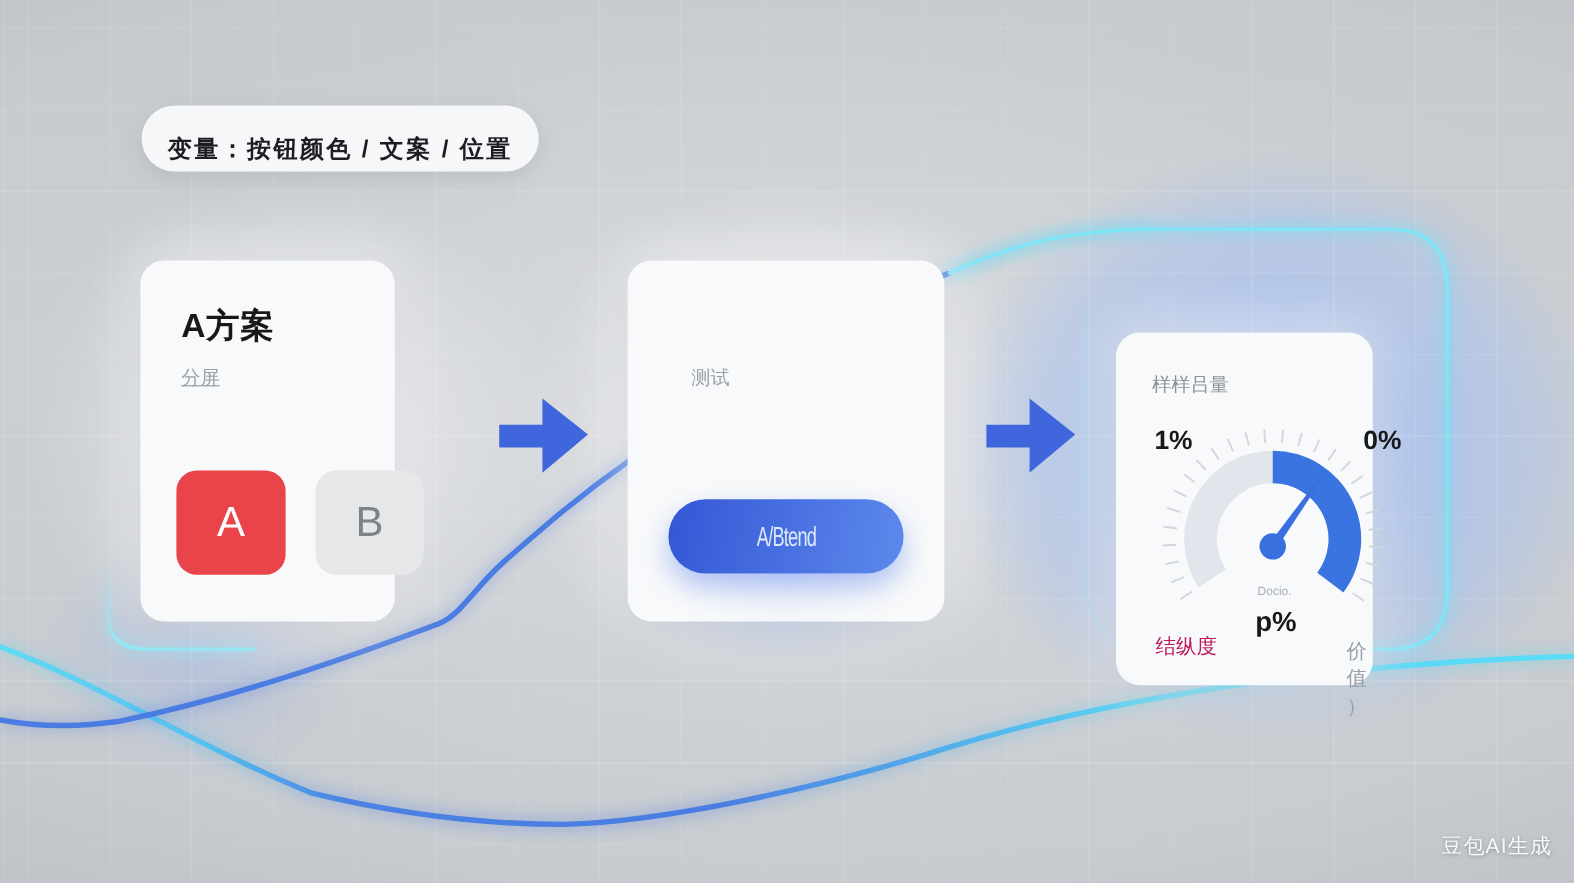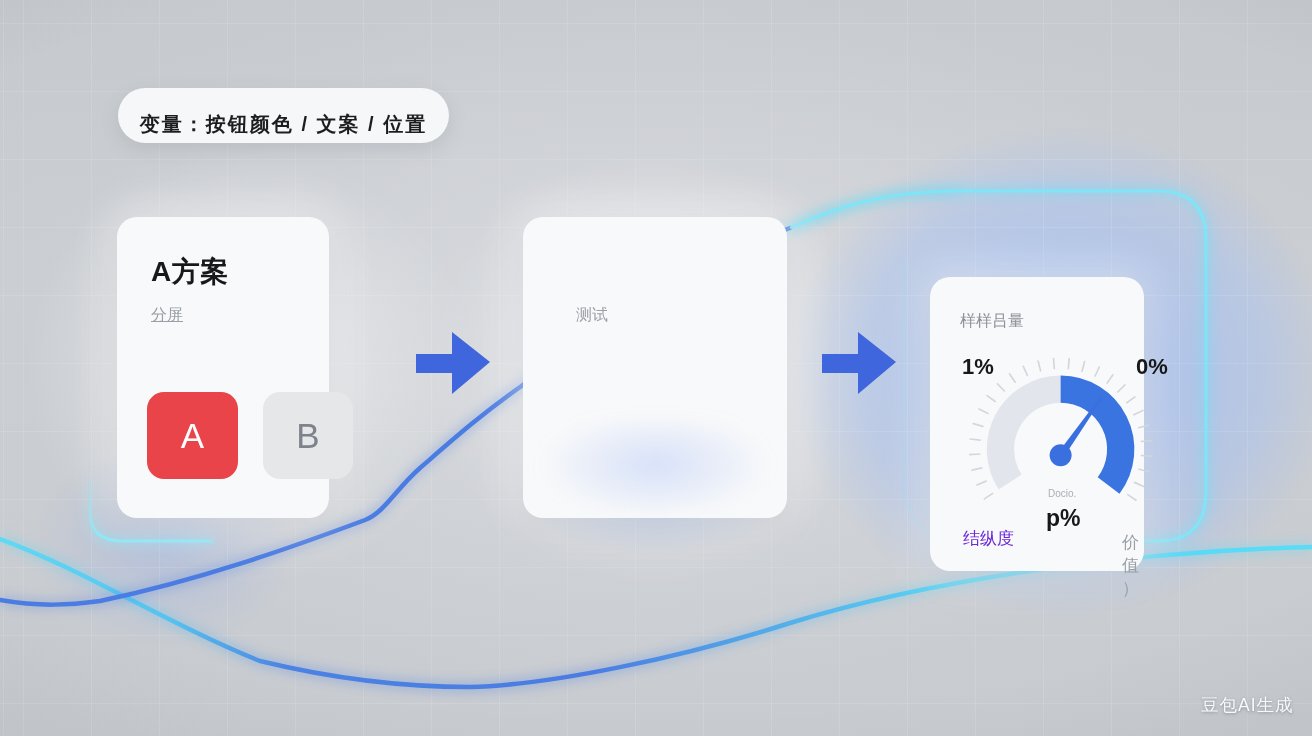--- a/index.html
+++ b/index.html
@@ -108,20 +108,23 @@
 <div class="card" id="card1">
   <div class="title" style="top:36px;left:34px;">A方案</div>
   <div class="sub" style="top:88px;text-decoration:underline;">分屏</div>
   <div class="btnA">A</div>
   <div class="btnB">B</div>
 </div>
 
 <div class="card" id="card2">
   <div class="sub" style="top:88px;left:53px;">测试</div>
   <div id="glow2"></div>
+  <div id="btn2">
+      <span style="display:inline-block;transform:scaleX(0.66);letter-spacing:-1px;font-size:23px;">A/Btend</span>
+    </div>
 </div>
 
 <div class="card" id="card3">
   <svg width="266" height="294" viewBox="0 0 266 294">
     <g stroke="#d2d6dc" stroke-width="1.7" stroke-linecap="round" opacity="0.95">
       <line x1="62.7" y1="216.4" x2="54.3" y2="221.9"></line>
       <line x1="56.1" y1="204.1" x2="46.9" y2="208.0"></line>
       <line x1="51.8" y1="190.9" x2="42.0" y2="193.1"></line>
       <line x1="49.7" y1="177.0" x2="39.8" y2="177.6"></line>
       <line x1="50.1" y1="163.1" x2="40.2" y2="162.0"></line>
@@ -151,21 +154,21 @@
     <path d="M130.6,98.55 A73.75,73.75 0 0 1 189.5,216.7 L167.7,200.3 A46.5,46.5 0 0 0 130.6,125.8 Z" fill="#3a74e0"></path>
     <polygon points="133.5,180.4 127.7,176.2 169.1,121.5 171.3,122.9" fill="#3a6fe0"></polygon>
     <circle cx="130.6" cy="178.3" r="11" fill="#3a6fe0"></circle>
     <text x="30" y="49" font-size="16" fill="#8d929a">样样吕量</text>
     <text x="32" y="317" font-size="22" font-weight="bold" fill="#17181a"></text>
   </svg>
   <div style="position:absolute;left:32px;top:77px;font-size:22px;font-weight:bold;color:#17181a;">1%</div>
   <div style="position:absolute;left:206px;top:77px;font-size:22px;font-weight:bold;color:#17181a;">0%</div>
   <div style="position:absolute;left:118px;top:211px;font-size:10px;color:#a9aeb5;">Docio.</div>
   <div style="position:absolute;left:116px;top:228px;font-size:23px;font-weight:bold;color:#17181a;">p%</div>
-  <div style="position:absolute;left:33px;top:250px;font-size:17px;color:#6d28d9;">结纵度</div>
+  <div style="position:absolute;left:33px;top:250px;font-size:17px;color:#be185d;">结纵度</div>
   <div style="position:absolute;left:192px;top:254px;font-size:17px;color:#9aa0a8;">价值 ）</div>
 </div>
 
 <svg width="80" height="66" viewBox="0 0 80 66" style="position:absolute;left:415px;top:330px;">
   <path d="M1,24 L37,24 L37,2 L75,32 L37,64 L37,43 L1,43 Z" fill="#3f66dc"></path>
 </svg>
 <svg width="80" height="66" viewBox="0 0 80 66" style="position:absolute;left:821px;top:330px;">
   <path d="M1,24 L37,24 L37,2 L75,32 L37,64 L37,43 L1,43 Z" fill="#3f66dc"></path>
 </svg>
 

